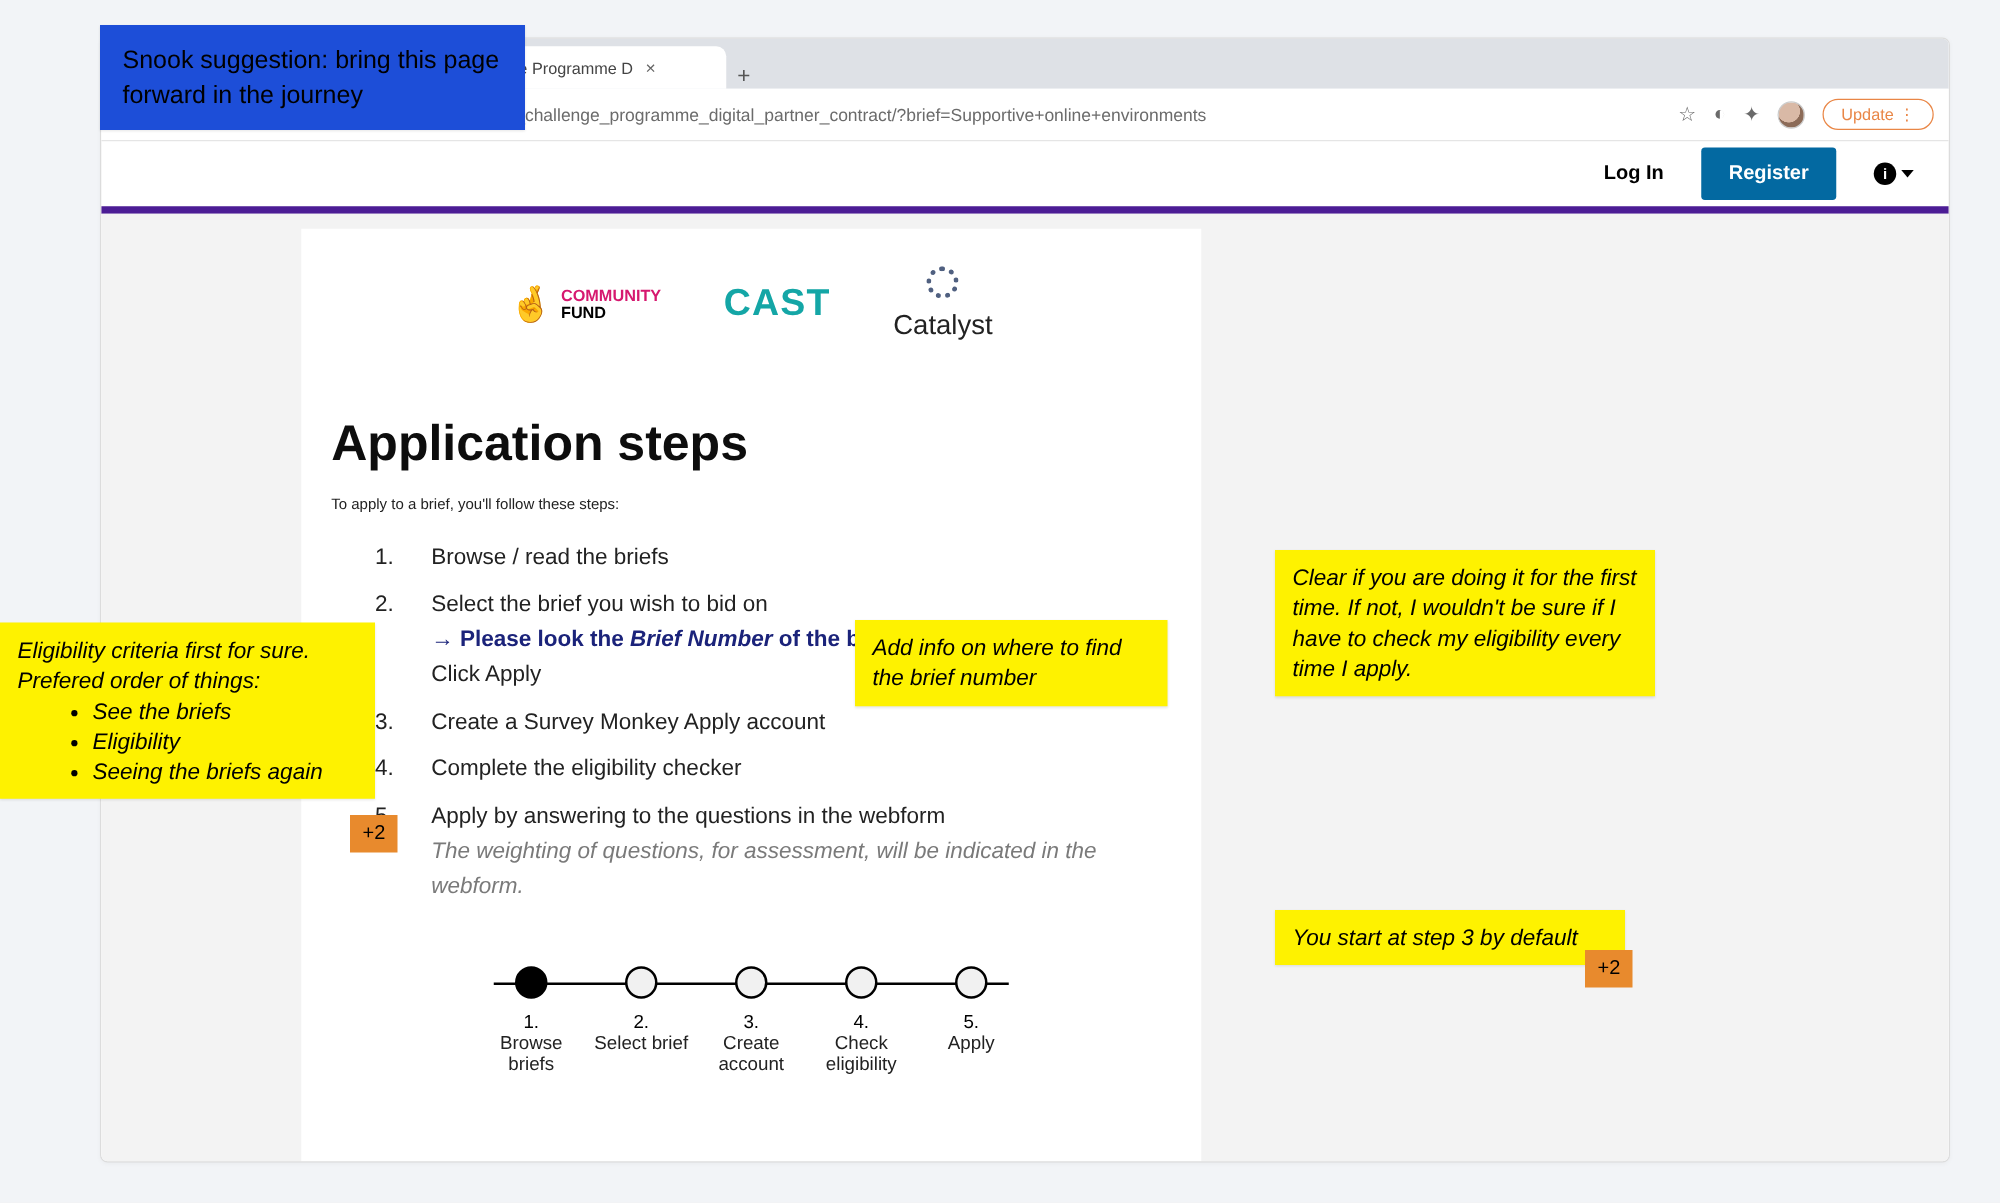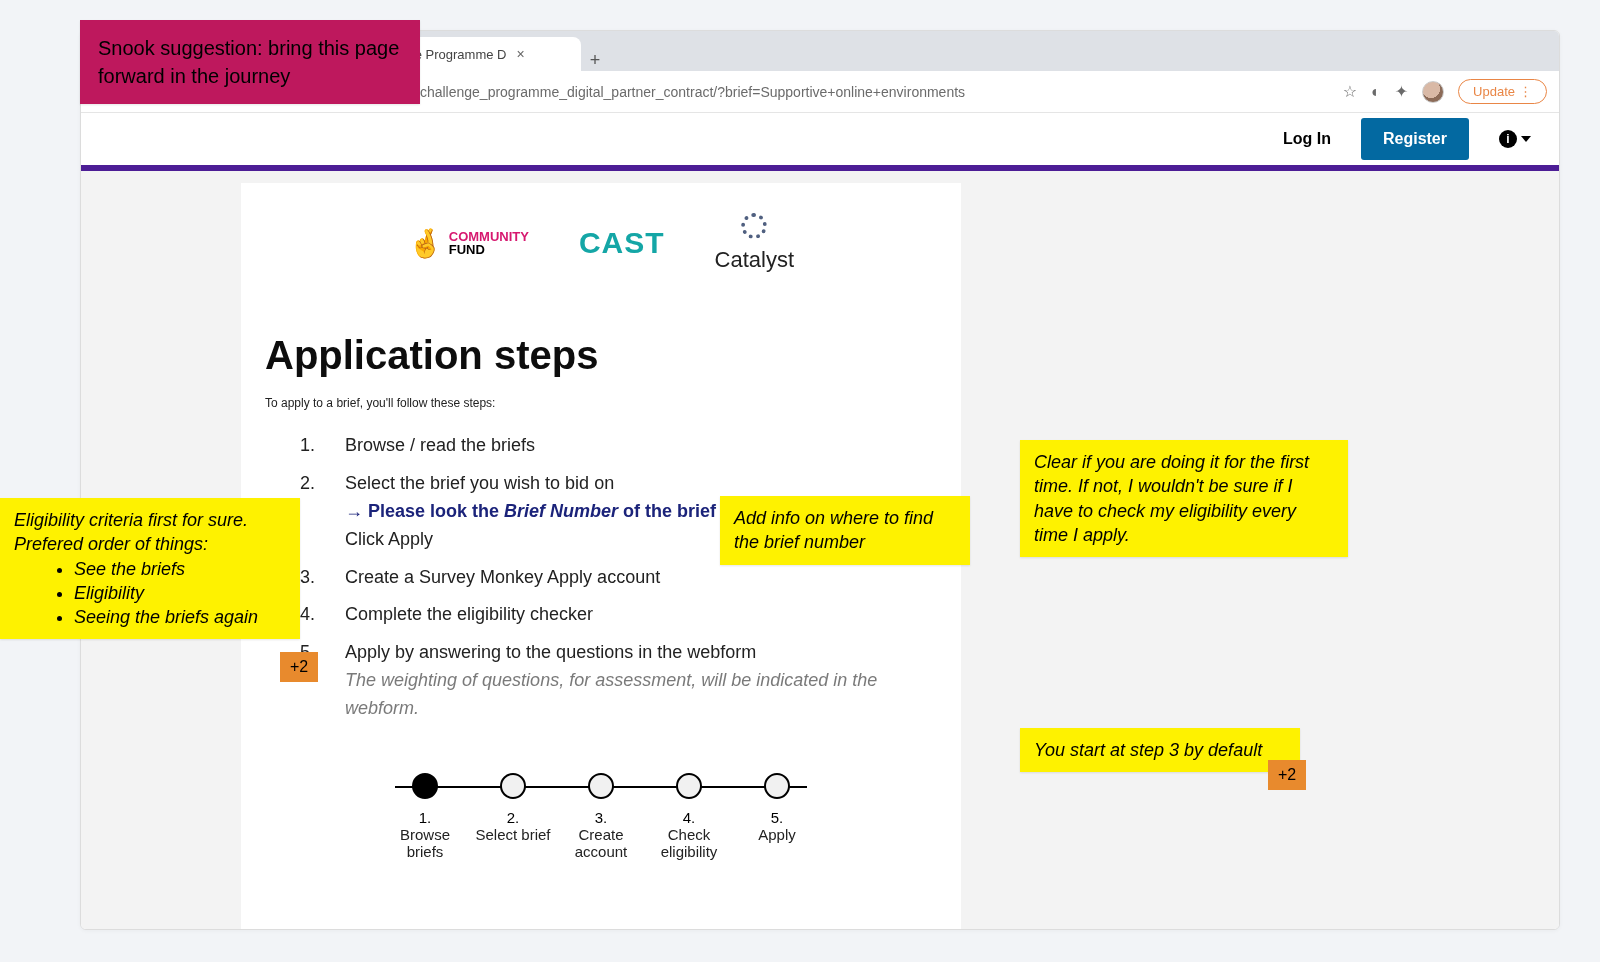--- a/index.html
+++ b/index.html
@@ -181,21 +181,21 @@
     font-family: Arial, sans-serif;
     font-style:italic;
     font-size:18px;
     color:#000;
     padding:10px 14px;
     line-height:1.35;
     box-shadow: 0 1px 2px rgba(0,0,0,.1);
   }
   .orange {
     position:absolute;
-    background:#be185d;
+    background:#1d4ed8;
     font-family: Arial, sans-serif;
     font-size:20px;
     color:#000;
     padding:14px 18px;
     line-height:1.4;
     box-shadow: 0 1px 2px rgba(0,0,0,.1);
   }
   .badge-orange {
     position:absolute;
     background:#e88a2d;
@@ -341,20 +341,20 @@
     <div class="nolist-line">Eligibility criteria first for sure.</div>
     <div class="nolist-line">Prefered order of things:</div>
     <ul>
       <li>See the briefs</li>
       <li>Eligibility</li>
       <li>Seeing the briefs again</li>
     </ul>
   </div>
   <div class="badge-orange" style="left:200px; top:632px;">+2</div>
 
-  <div class="sticky" style="left:640px; top:476px; width:250px;">Add info on where to find the brief number</div>
-
-  <div class="sticky" style="left:940px; top:420px; width:328px;">Clear if you are doing it for the first time. If not, I wouldn't be sure if I have to check my eligibility every time I apply.</div>
+  <div class="sticky" style="left:604px; top:476px; width:250px;">Add info on where to find the brief number</div>
+
+  <div class="sticky" style="left:940px; top:420px; width:304px;">Clear if you are doing it for the first time. If not, I wouldn't be sure if I have to check my eligibility every time I apply.</div>
 
   <div class="sticky" style="left:940px; top:708px; width:280px; font-style:italic;">You start at step 3 by default</div>
   <div class="badge-orange" style="left:1188px; top:740px;">+2</div>
 
 </div>
 
 </body></html>

